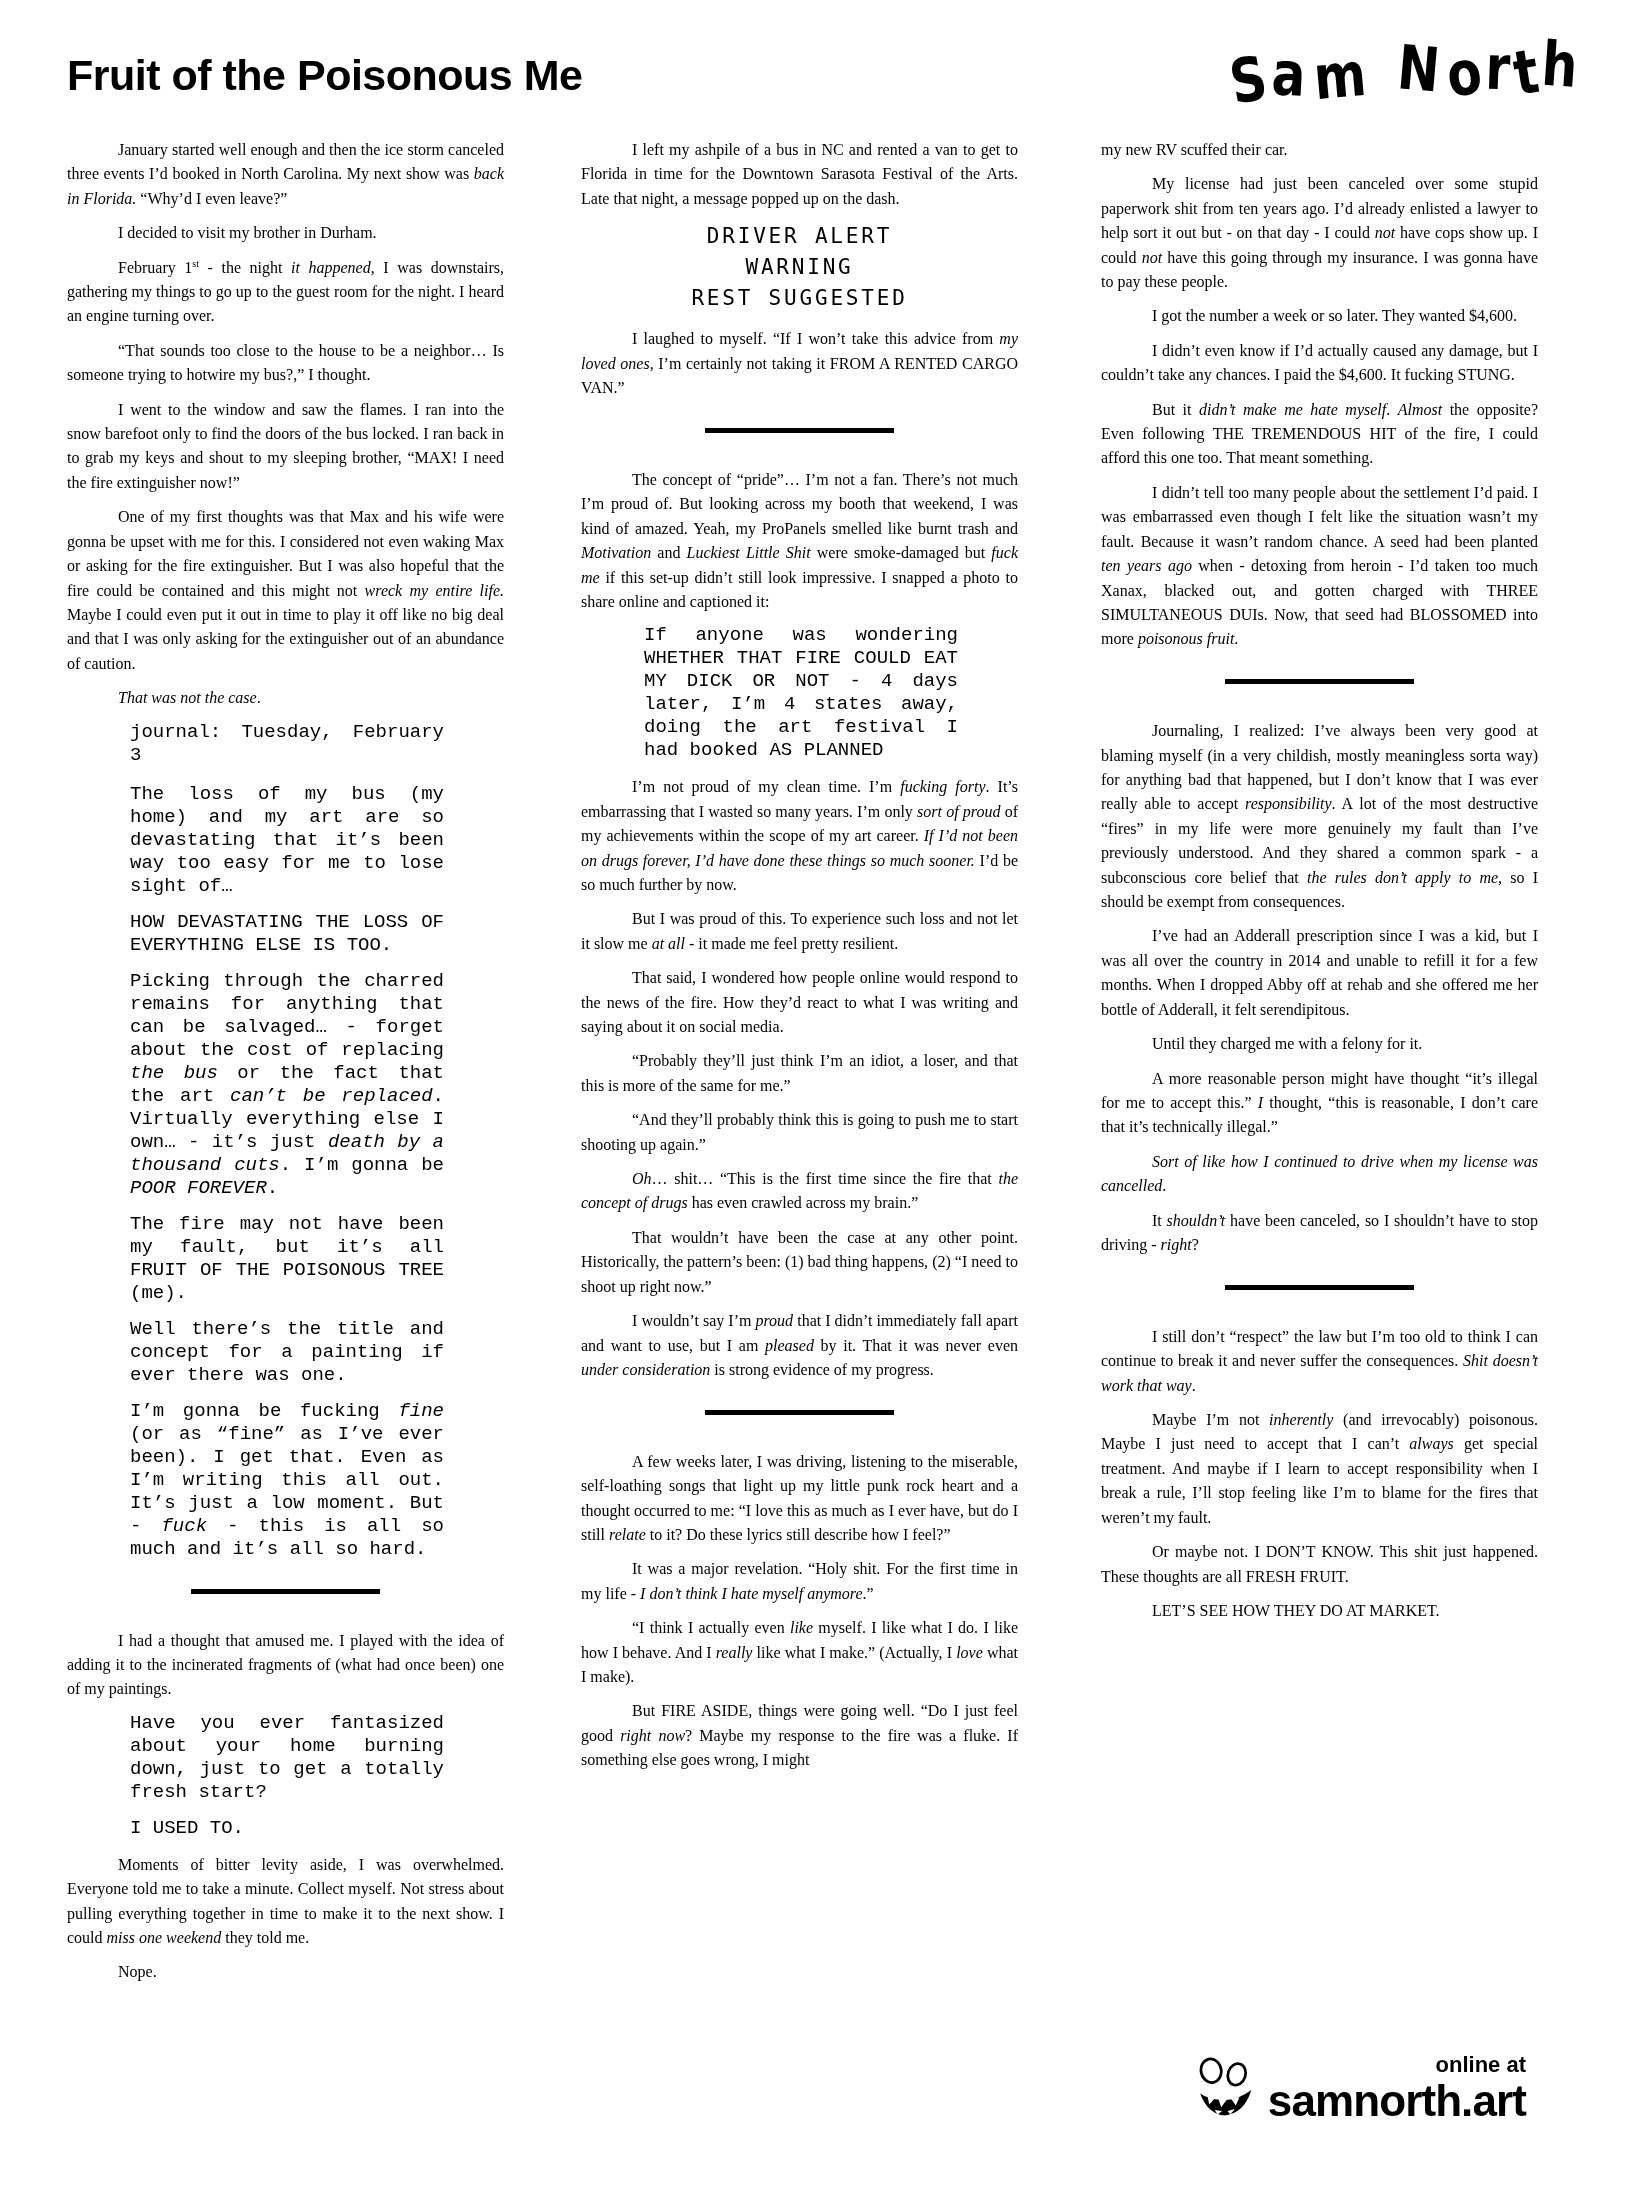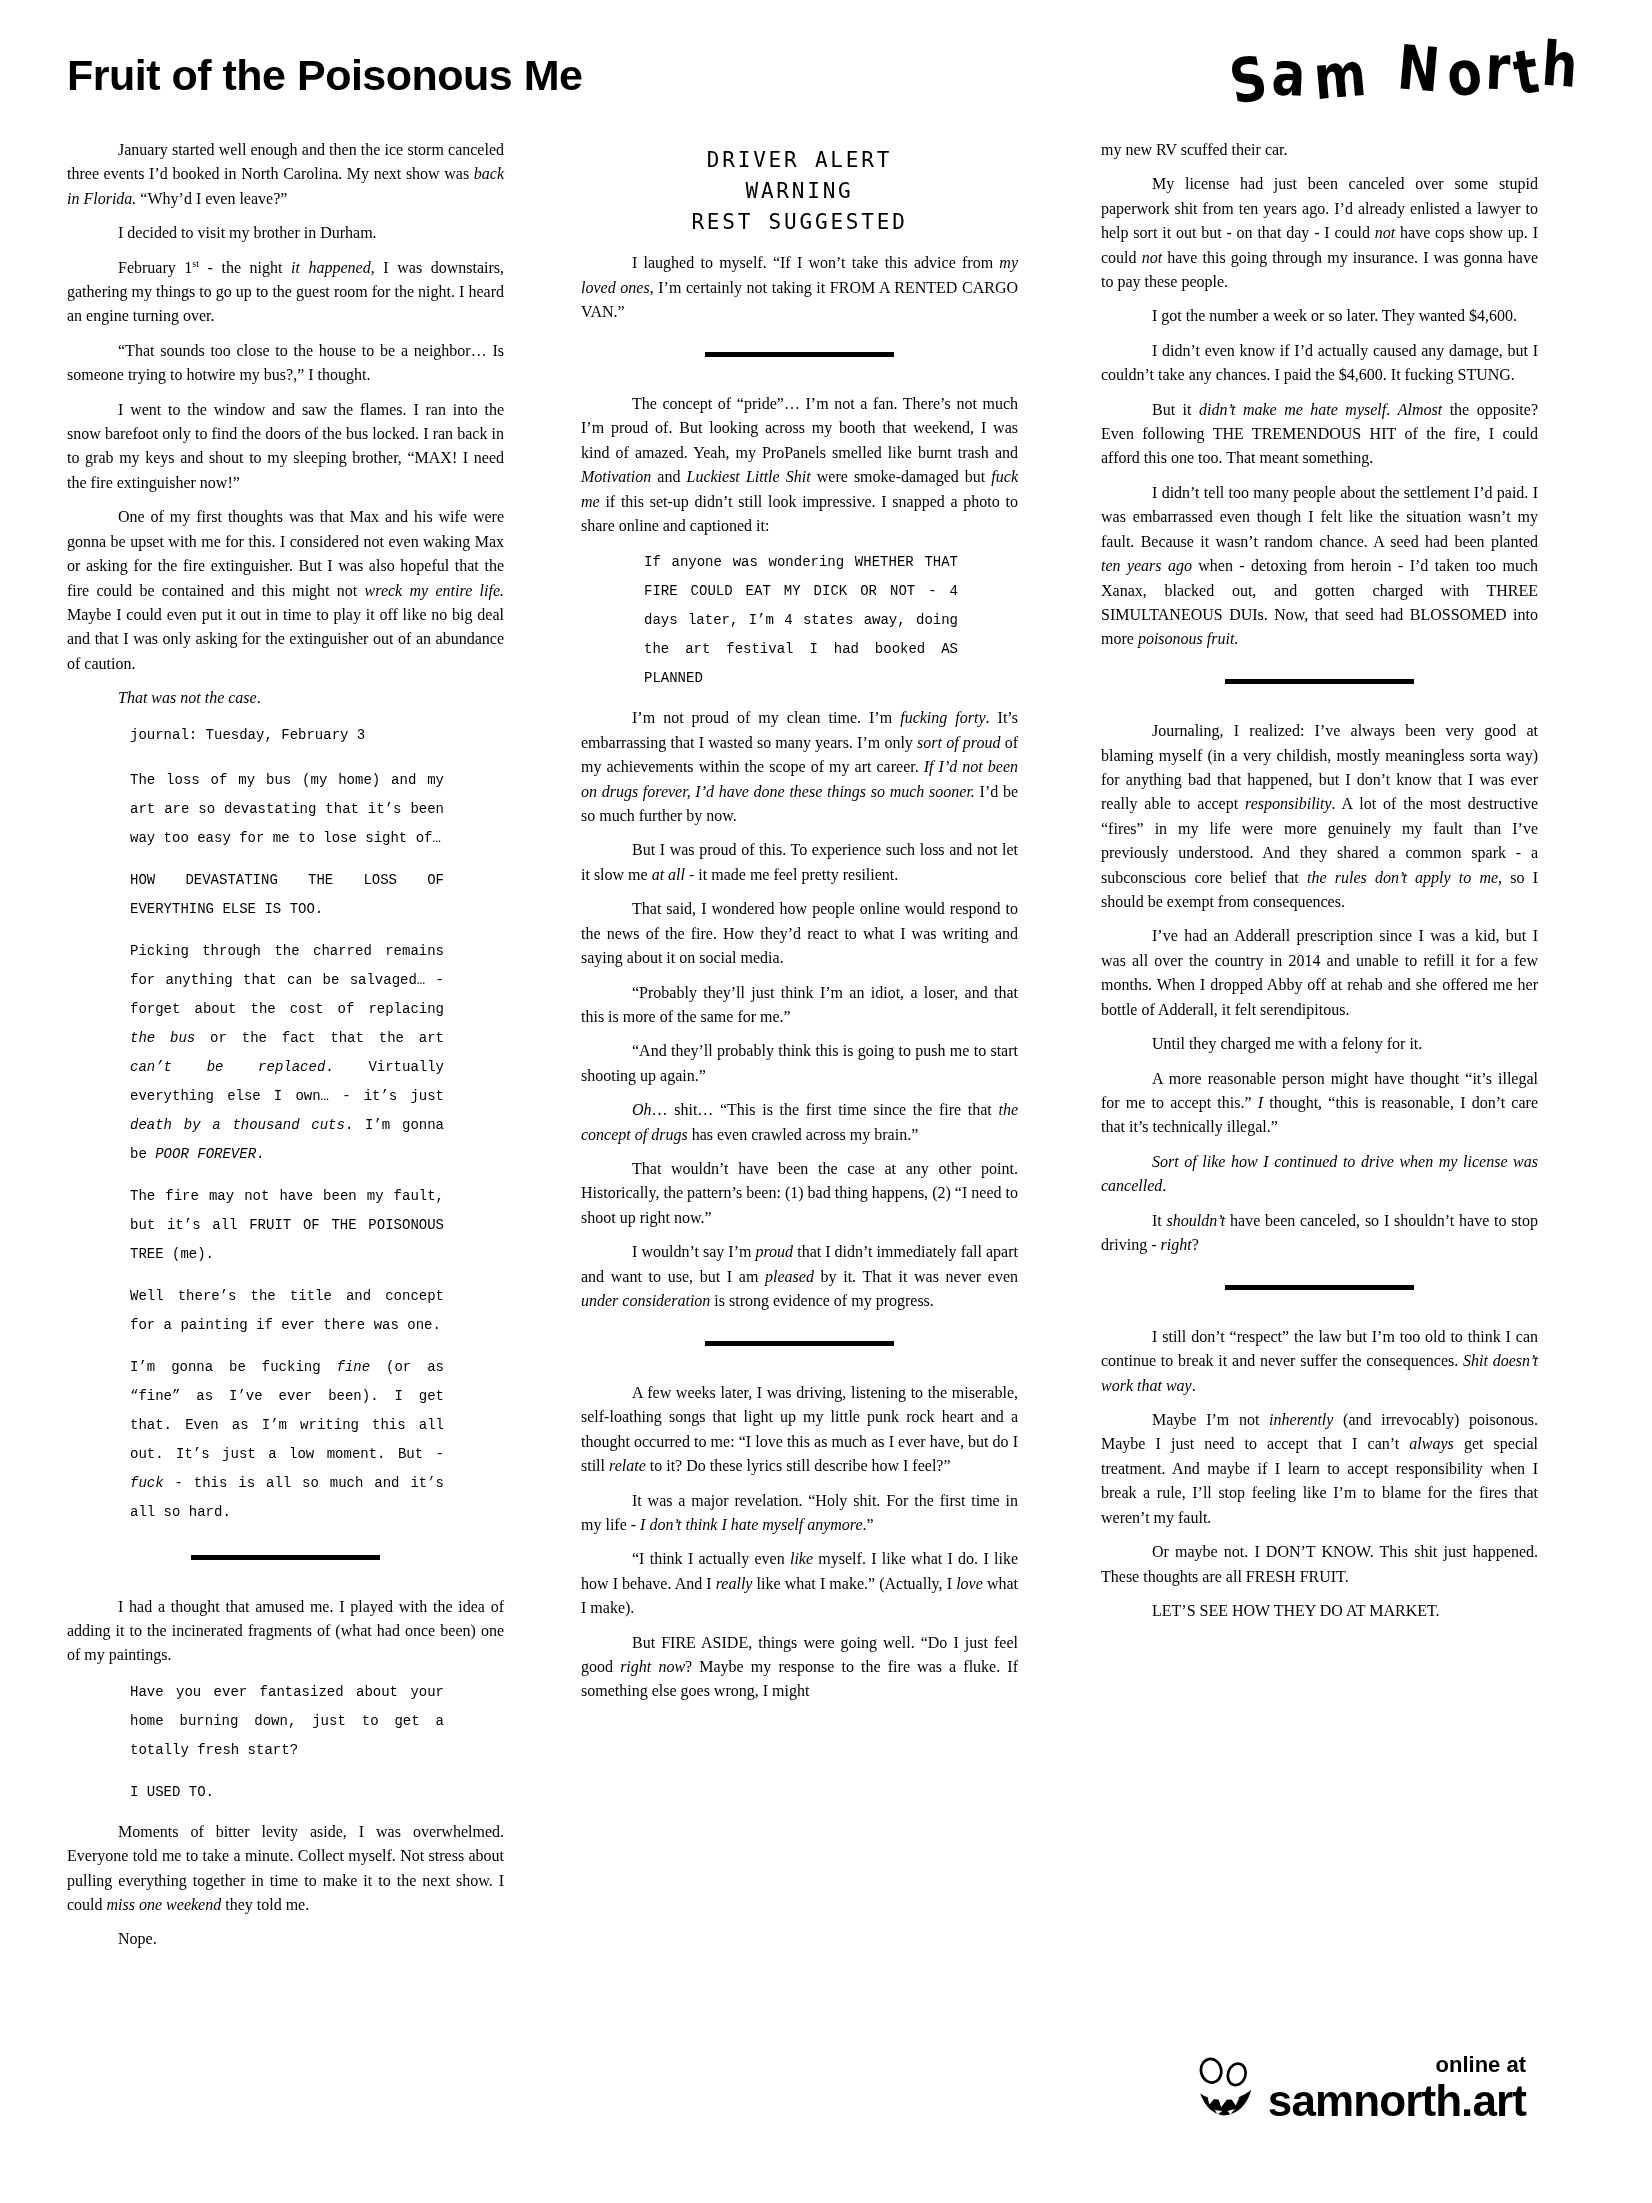--- a/index.html
+++ b/index.html
@@ -21,21 +21,21 @@
 
   .col { position:absolute; top:138px; width:437px; }
   #col0 { left:67px; } #col1 { left:581px; } #col2 { left:1101px; }
 
   p.body { font-size:16px; line-height:24.4px; text-align:justify; margin:0 0 10px 0;font-family:Liberation Serif, serif; }
   p.ind  { text-indent:51px; }
   .it    { font-style:italic; }
   sup    { font-size:62%; line-height:0; vertical-align:super; }
 
   p.mono {
-    font-family:"Liberation Mono", monospace; font-size:14px; line-height:29px;
+    font-family:"Liberation Mono", monospace; font-size:19px; line-height:23px;
     text-align:justify; width:314px; margin:0 0 13px 63px;
   }
   p.mono-header { text-underline-offset:4.6px; margin-bottom:16.5px; }
   .gap-top { margin-top:24px; }
 
   .alert {
     font-family:"DejaVu Sans Mono", monospace; font-size:21px; line-height:31px;
     letter-spacing:2.8px; text-align:center; margin:7.3px 0 13px 0;
   }
 
@@ -72,20 +72,21 @@
       <p class="mono gap-top"><span>Well there’s the title and concept for a painting if ever there was one.</span></p>
       <p class="mono gap-top"><span>I’m gonna be fucking </span><span class="it">fine</span><span> (or as “fine” as I’ve ever been). I get that. Even as I’m writing this all out. It’s just a low moment. But - </span><span class="it">fuck</span><span> - this is all so much and it’s all so hard.</span></p>
       <div class="rule"></div>
       <p class="body ind"><span>I had a thought that amused me. I played with the idea of adding it to the incinerated fragments of (what had once been) one of my paintings.</span></p>
       <p class="mono"><span>Have you ever fantasized about your home burning down, just to get a totally fresh start?</span></p>
       <p class="mono"><span>I USED TO.</span></p>
       <p class="body ind"><span>Moments of bitter levity aside, I was overwhelmed. Everyone told me to take a minute. Collect myself. Not stress about pulling everything together in time to make it to the next show. I could </span><span class="it">miss one weekend</span><span> they told me.</span></p>
       <p class="body ind"><span>Nope.</span></p>
     </div>
   <div class="col" id="col1">
+      <p class="body ind"><span>I left my ashpile of a bus in NC and rented a van to get to Florida in time for the Downtown Sarasota Festival of the Arts. Late that night, a message popped up on the dash.</span></p>
       <div class="alert">
         <div>DRIVER ALERT</div>
         <div>WARNING</div>
         <div>REST SUGGESTED</div>
       </div>
       <p class="body ind"><span>I laughed to myself. “If I won’t take this advice from </span><span class="it">my loved ones</span><span>, I’m certainly not taking it FROM A RENTED CARGO VAN.”</span></p>
       <div class="rule"></div>
       <p class="body ind"><span>The concept of “pride”… I’m not a fan. There’s not much I’m proud of. But looking across my booth that weekend, I was kind of amazed. Yeah, my ProPanels smelled like burnt trash and </span><span class="it">Motivation</span><span> and </span><span class="it">Luckiest Little Shit</span><span> were smoke-damaged but </span><span class="it">fuck me</span><span> if this set-up didn’t still look impressive. I snapped a photo to share online and captioned it:</span></p>
       <p class="mono"><span>If anyone was wondering WHETHER THAT FIRE COULD EAT MY DICK OR NOT - 4 days later, I’m 4 states away, doing the art festival I had booked AS PLANNED</span></p>
       <p class="body ind"><span>I’m not proud of my clean time. I’m </span><span class="it">fucking forty</span><span>. It’s embarrassing that I wasted so many years. I’m only </span><span class="it">sort of proud</span><span> of my achievements within the scope of my art career. </span><span class="it">If I’d not been on drugs forever, I’d have done these things so much sooner.</span><span> I’d be so much further by now.</span></p>

